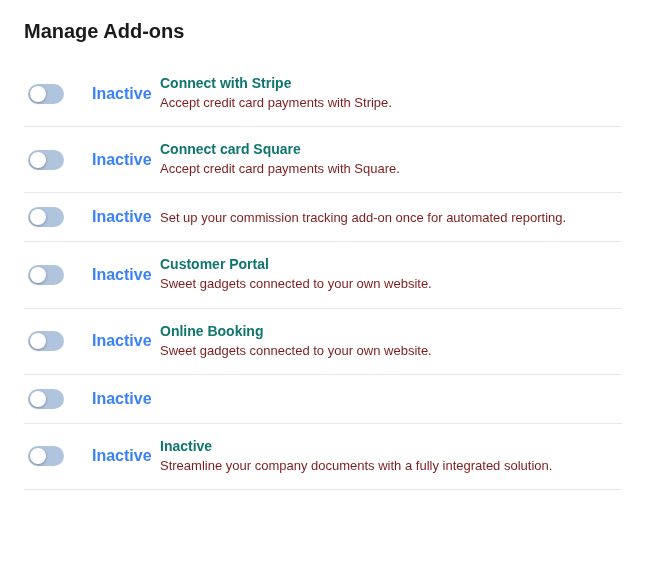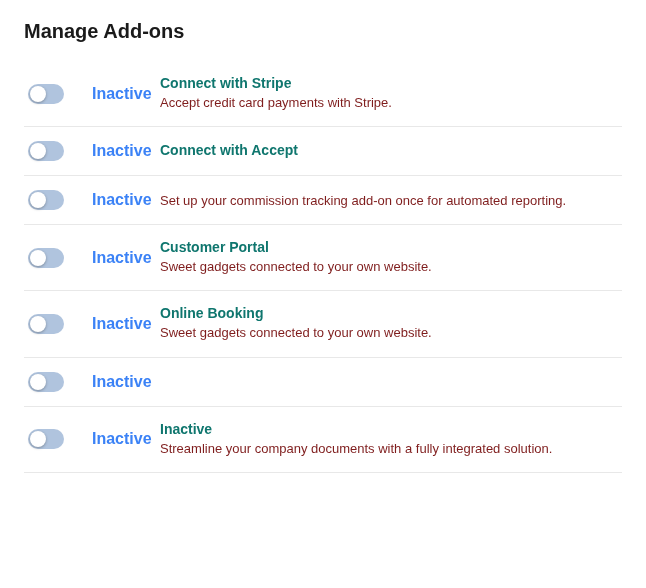--- a/index.html
+++ b/index.html
@@ -108,21 +108,22 @@
         <span class="addon-name">Connect with Stripe</span>
         <span class="addon-desc">Accept credit card payments with Stripe.</span>
       </div>
     </div>
     <div class="addon-item">
       <div class="toggle-wrapper">
         <div class="toggle" title="Toggle Connect with Square"></div>
       </div>
       <span class="status-label">Inactive</span>
       <div class="addon-info">
-        <span class="addon-name">Connect with Accept</span>
+        <span class="addon-name">Connect card Square</span>
+        <span class="addon-desc">Accept credit card payments with Square.</span>
       </div>
     </div>
     <div class="addon-item">
       <div class="toggle-wrapper">
         <div class="toggle" title="Toggle Commission Tracking"></div>
       </div>
       <span class="status-label">Inactive</span>
       <div class="addon-info">
         <span class="addon-desc">Set up your commission tracking add-on once for automated reporting.</span>
       </div>

